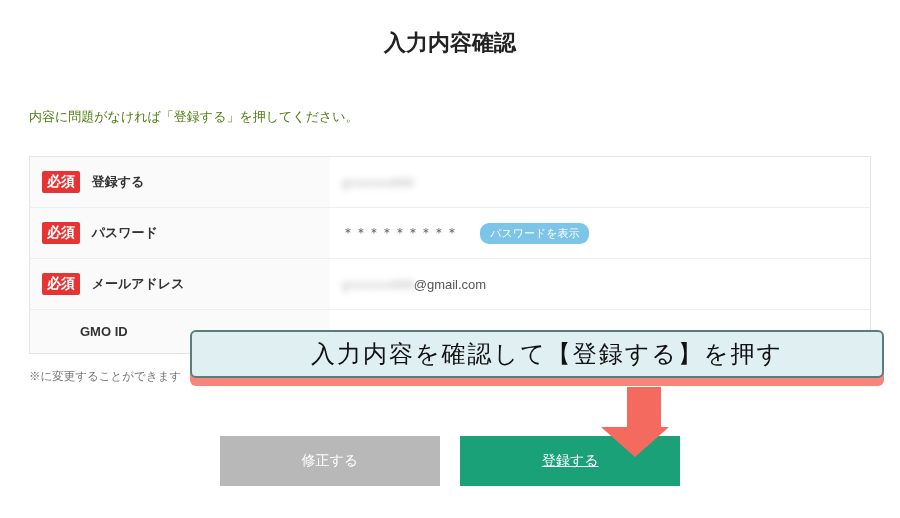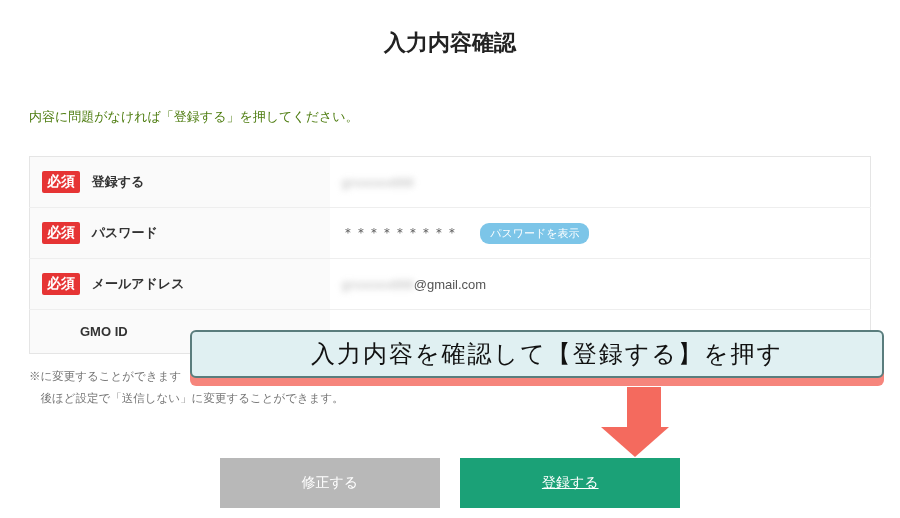--- a/index.html
+++ b/index.html
@@ -182,21 +182,20 @@
       <td class="label-cell">
         <span class="gmo-label">GMO ID</span>
       </td>
       <td class="value-cell"></td>
     </tr>
   </tbody>
     </table>
 
   <div class="notes">
     <div><span>※に変更することができます</span></div>
-    <div>　後ほど設定で「送信しない」に変更することができます。</div>
   </div>
 
   <div class="button-row">
     <button class="btn btn-secondary">修正する</button>
     <button class="btn btn-primary">登録する</button>
   </div>
 </div>
 
 <div class="callout">入力内容を確認して【登録する】を押す</div>
 <div class="arrow">

